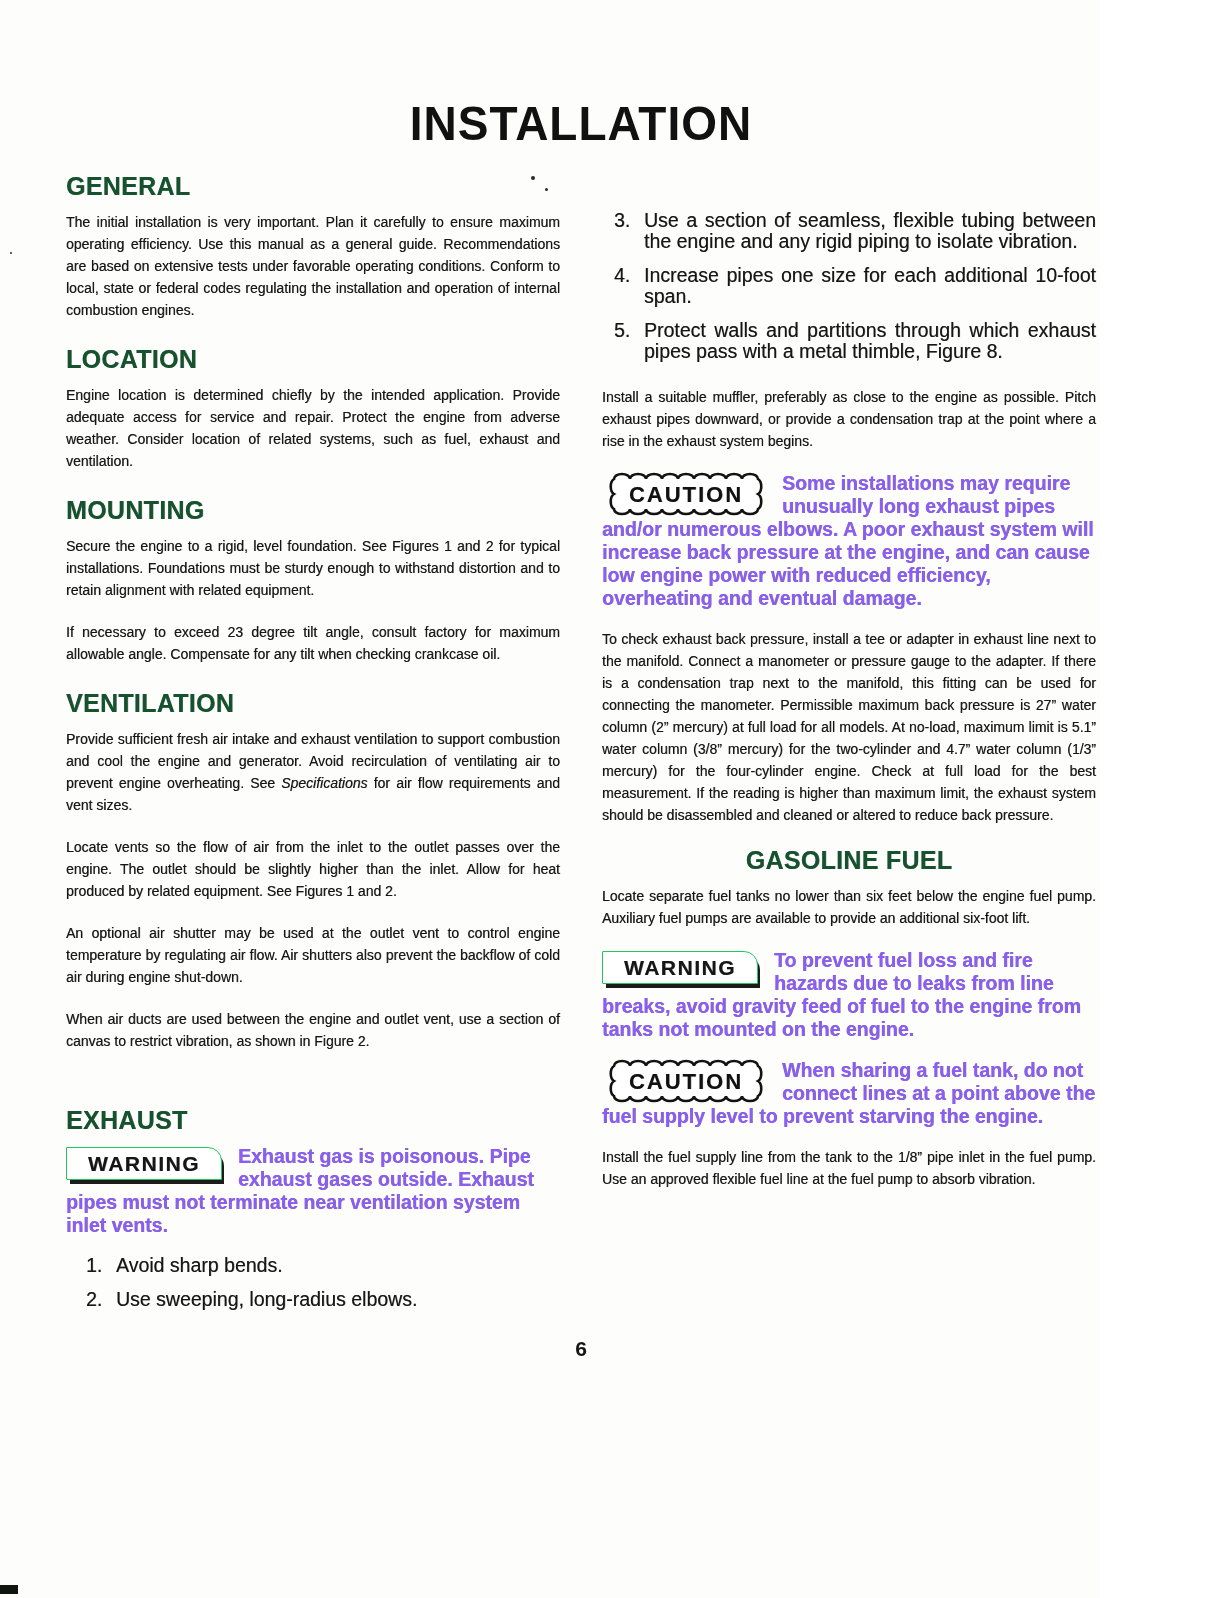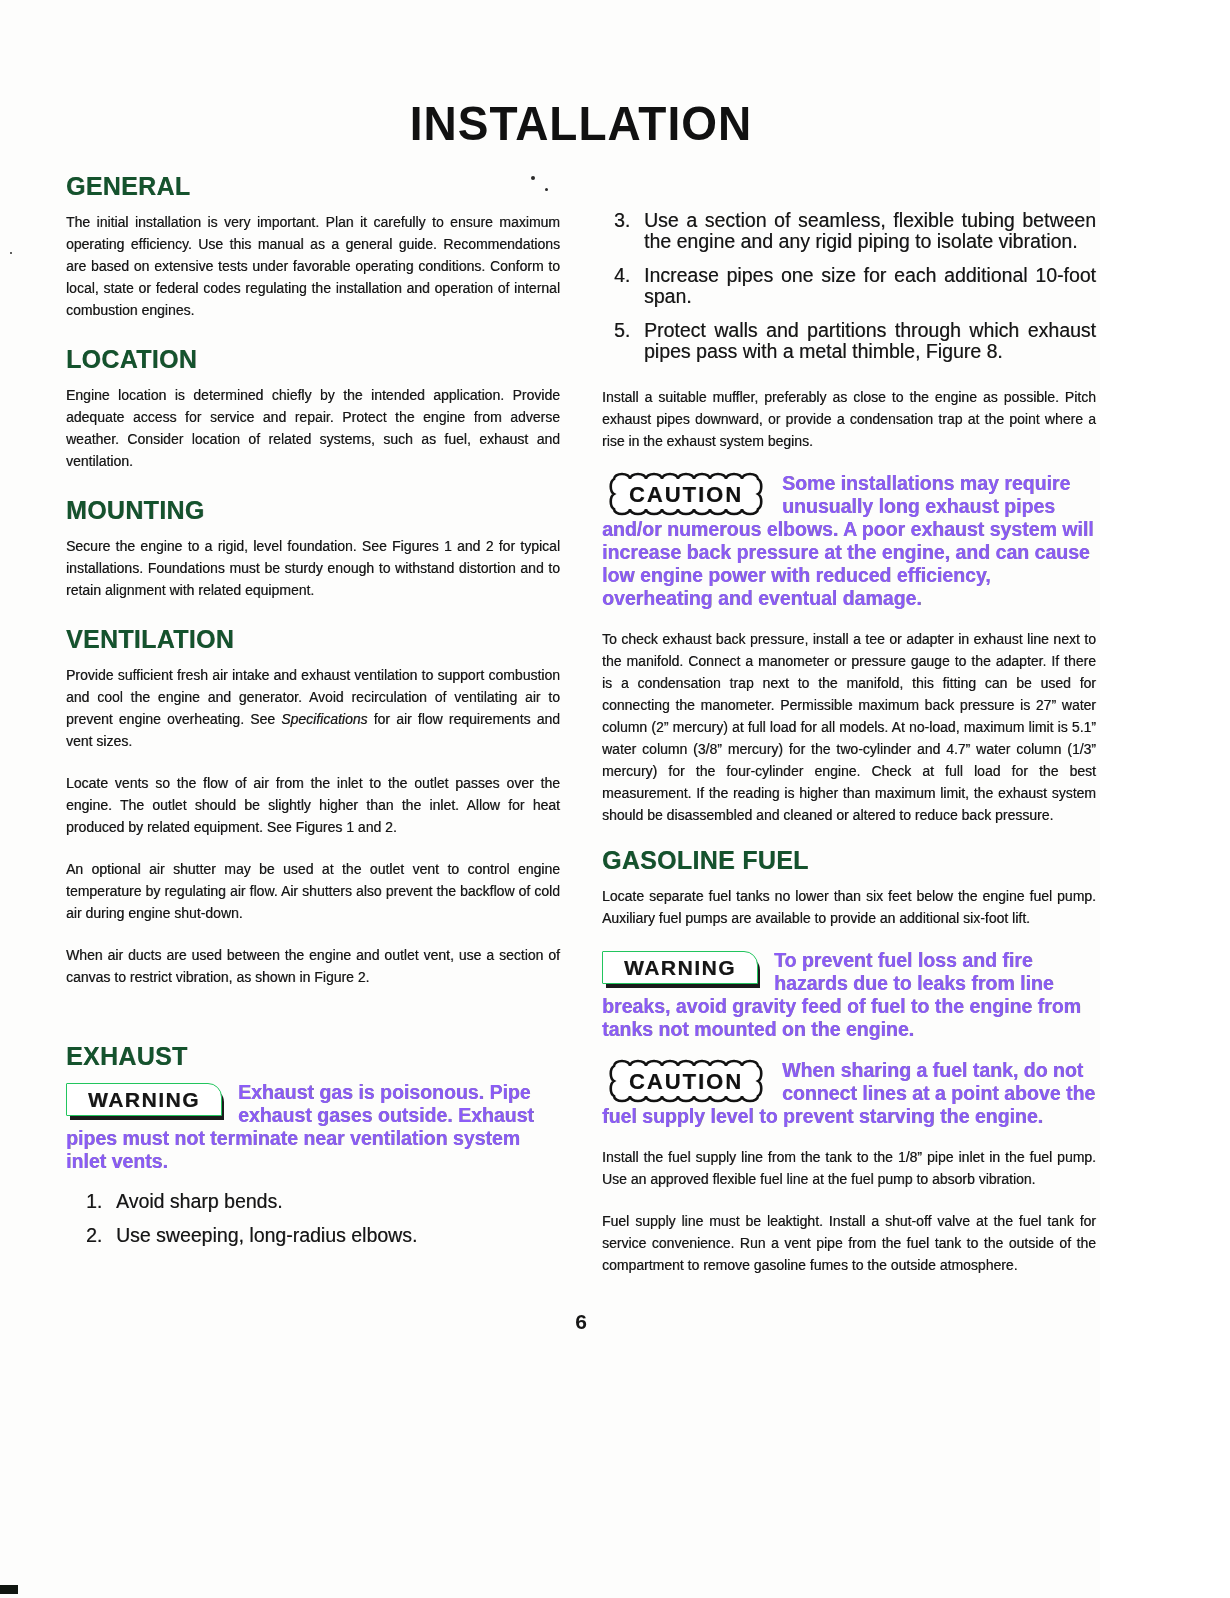--- a/index.html
+++ b/index.html
@@ -32,21 +32,21 @@
   .col-right{padding-top:38px;}
   h2{
     font-size:25px;
     font-weight:bold;
     letter-spacing:0.3px;
     margin:24px 0 10px 0;
     color:#14532d;
   }
   h2.first{margin-top:0;}
   h2.exhaust{margin-top:54px;}
-  h2.gasoline{margin-top:16px;}
+  h2.gasoline{margin-top:16px;text-align:center;}
   p.body{
     font-size:14px;
     line-height:22px;
     margin:0 0 20px 0;
     text-align:justify;
   }
   p.body .ital{font-style:italic;}
   
   .nlist{margin:0 0 8px 0;}
   .nlist .item{display:flex;margin:0 0 13px 0;font-size:19.5px;line-height:21px;}
@@ -102,20 +102,21 @@
       <div class="col col-left">
 
         <h2 class="first">GENERAL</h2>
         <p class="body">The initial installation is very important. Plan it carefully to ensure maximum operating efficiency. Use this manual as a general guide. Recommendations are based on extensive tests under favorable operating conditions. Conform to local, state or federal codes regulating the installation and operation of internal combustion engines.</p>
 
         <h2>LOCATION</h2>
         <p class="body">Engine location is determined chiefly by the intended application. Provide adequate access for service and repair. Protect the engine from adverse weather. Consider location of related systems, such as fuel, exhaust and ventilation.</p>
 
         <h2>MOUNTING</h2>
         <p class="body">Secure the engine to a rigid, level foundation. See Figures 1 and 2 for typical installations. Foundations must be sturdy enough to withstand distortion and to retain alignment with related equipment.</p>
+        <p class="body">If necessary to exceed 23 degree tilt angle, consult factory for maximum allowable angle. Compensate for any tilt when checking crankcase oil.</p>
 
         <h2>VENTILATION</h2>
         <p class="body"><span>Provide sufficient fresh air intake and exhaust ventilation to support combustion and cool the engine and generator. Avoid recirculation of ventilating air to prevent engine overheating. See </span><span class="ital">Specifications</span><span> for air flow requirements and vent sizes.</span></p>
         <p class="body">Locate vents so the flow of air from the inlet to the outlet passes over the engine. The outlet should be slightly higher than the inlet. Allow for heat produced by related equipment. See Figures 1 and 2.</p>
         <p class="body">An optional air shutter may be used at the outlet vent to control engine temperature by regulating air flow. Air shutters also prevent the backflow of cold air during engine shut-down.</p>
         <p class="body">When air ducts are used between the engine and outlet vent, use a section of canvas to restrict vibration, as shown in Figure 2.</p>
 
         <h2 class="exhaust">EXHAUST</h2>
         <div class="note">
           <span class="wbox"><span>WARNING</span></span>
@@ -172,21 +173,20 @@
 
         <div class="note">
           <svg class="cbox" width="168" height="44" viewBox="0 0 168 44">
             <path fill="#fff" stroke="#121212" stroke-width="2.6" d="M12 7 a8 5 0 0 1 16 0 a8 5 0 0 1 16 0 a8 5 0 0 1 16 0 a8 5 0 0 1 16 0 a8 5 0 0 1 16 0 a8 5 0 0 1 16 0 a8 5 0 0 1 16 0 a8 5 0 0 1 16 0 a8 5 0 0 1 16 0 a5 8 0 0 1 0 15 a5 8 0 0 1 0 15 a8 5 0 0 1 -16 0 a8 5 0 0 1 -16 0 a8 5 0 0 1 -16 0 a8 5 0 0 1 -16 0 a8 5 0 0 1 -16 0 a8 5 0 0 1 -16 0 a8 5 0 0 1 -16 0 a8 5 0 0 1 -16 0 a8 5 0 0 1 -16 0 a5 8 0 0 1 0 -15 a5 8 0 0 1 0 -15 z"></path>
             <text x="84" y="30" text-anchor="middle" font-size="22" font-weight="bold" letter-spacing="2" fill="#111" font-family="Liberation Sans, sans-serif">CAUTION</text>
           </svg>
           <span class="note-text">When sharing a fuel tank, do not connect lines at a point above the fuel supply level to prevent starving the engine.</span>
         </div>
 
         <p class="body">Install the fuel supply line from the tank to the 1/8” pipe inlet in the fuel pump. Use an approved flexible fuel line at the fuel pump to absorb vibration.</p>
-        <p class="body">Fuel supply line must be leaktight. Install a shut-off valve at the fuel tank for service convenience. Run a vent pipe from the fuel tank to the outside of the compartment to remove gasoline fumes to the outside atmosphere.</p>
       </div>
     </div>
 
     <div class="pagenum">6</div>
   </div>
 
   <div class="speck" style="left:531px;top:176px;width:4px;height:4px;"></div>
   <div class="speck" style="left:545px;top:188px;width:3px;height:3px;"></div>
   <div class="speck" style="left:10px;top:252px;width:2px;height:2px;"></div>
   <div class="speck" style="left:1176px;top:331px;width:5px;height:4px;"></div>

